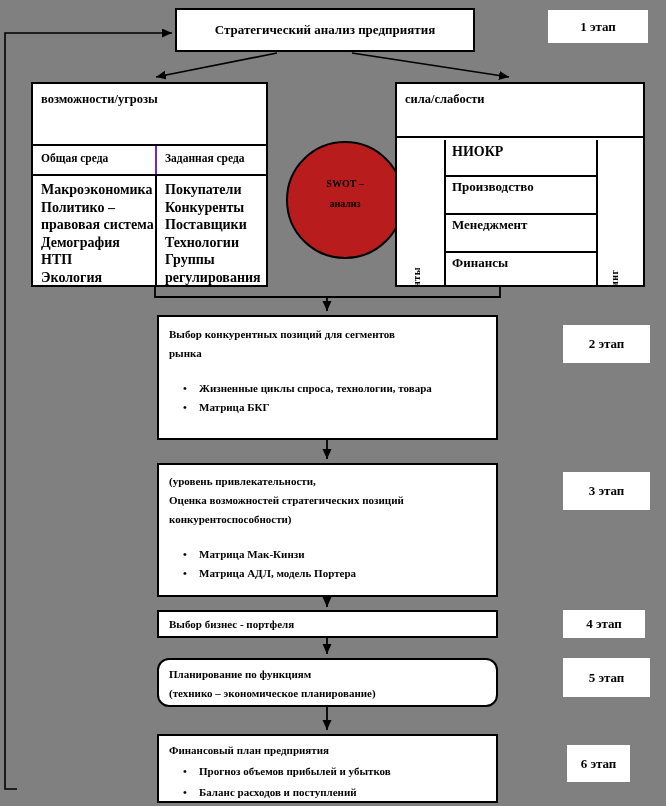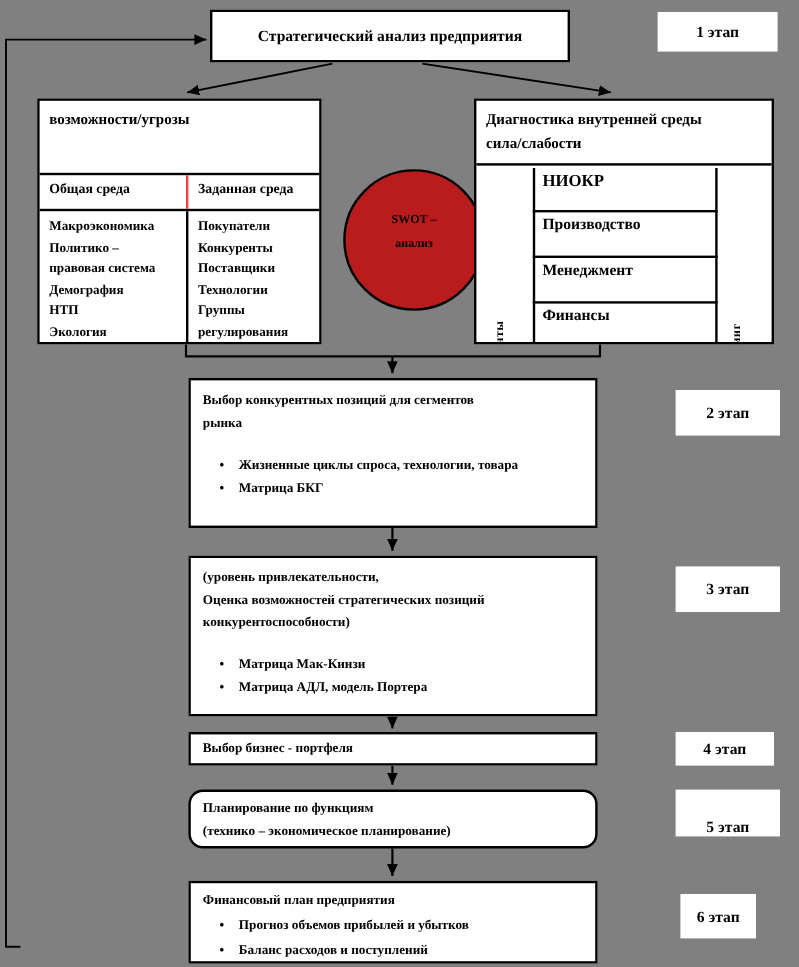--- a/index.html
+++ b/index.html
@@ -38,23 +38,23 @@
   }
   .top-box {
     left: 175px; top: 8px; width: 300px; height: 44px;
     display: flex; align-items: center; justify-content: center;
     font-size: 13px; text-align: center;
   }
   
   .ext-box { left: 31px; top: 82px; width: 237px; height: 205px; font-size: 12.5px; }
   .lb-title { height: 60px; padding: 5px 8px 0; line-height: 20px; }
   .lb-header { display: flex; height: 32px; border-top: 2px solid #000; border-bottom: 2px solid #000; font-size: 11.5px; }
-  .lb-header .cell1 { width: 124px; border-right: 2px solid #ef4444; padding: 6px 8px 0; }
+  .lb-header .cell1 { width: 124px; border-right: 2px solid #6d28d9; padding: 6px 8px 0; }
   .lb-header .cell2 { flex: 1; padding: 6px 8px 0; }
-  .lb-body { display: flex; height: 109px; font-size: 11px; }
+  .lb-body { display: flex; height: 109px; font-size: 14px; }
   .lb-body .col1 { width: 124px; border-right: 2px solid #000; padding: 5px 6px 0 8px; }
   .lb-body .col2 { flex: 1; padding: 5px 6px 0 8px; }
   .lb-body .line { line-height: 17.5px; white-space: nowrap; }
   
   .swot-circle {
     position: absolute; left: 286px; top: 141px; width: 118px; height: 118px;
     background: #b91c1c; border: 2px solid #000; border-radius: 50%;
     z-index: 2;
     display: flex; flex-direction: column; align-items: center; justify-content: center;
     gap: 9px; font-size: 10px; padding-bottom: 14px;
@@ -119,21 +119,21 @@
     </div>
   <div class="label-box" style="left:563px; top:325px; width:87px; height:38px;">
       <span>2 этап</span>
     </div>
   <div class="label-box" style="left:563px; top:472px; width:87px; height:38px;">
       <span>3 этап</span>
     </div>
   <div class="label-box" style="left:563px; top:610px; width:82px; height:28px;">
       <span>4 этап</span>
     </div>
-  <div class="label-box" style="left:563px; top:658px; width:87px; height:39px;align-items:flex-end;">
+  <div class="label-box" style="left:563px; top:658px; width:87px; height:39px;">
       <span>5 этап</span>
     </div>
   <div class="label-box" style="left:567px; top:745px; width:63px; height:37px;">
       <span>6 этап</span>
     </div>
 
   <div class="box ext-box">
     <div class="lb-title">
       <span class="tline">возможности/угрозы</span>
     </div>
@@ -161,21 +161,20 @@
     </div>
   </div>
 
   <div class="swot-circle">
     <span>SWOT –</span>
     <span>анализ</span>
   </div>
 
   <div class="box int-box">
     <div class="rb-title">
-      <span class="tline">Диагностика внутренней среды</span>
       <span class="tline">сила/слабости</span>
     </div>
     <div class="vline" style="left:47px; top:56px; bottom:0;"></div>
     <div class="vline" style="left:199px; top:56px; bottom:0;"></div>
     <div class="hline" style="left:47px; top:91px; width:154px;"></div>
     <div class="hline" style="left:47px; top:129px; width:154px;"></div>
     <div class="hline" style="left:47px; top:167px; width:154px;"></div>
     <div class="row-label" style="top:60px; font-size:14px;">НИОКР</div>
     <div class="row-label" style="top:95px;">Производство</div>
     <div class="row-label" style="top:133px;">Менеджмент</div>

